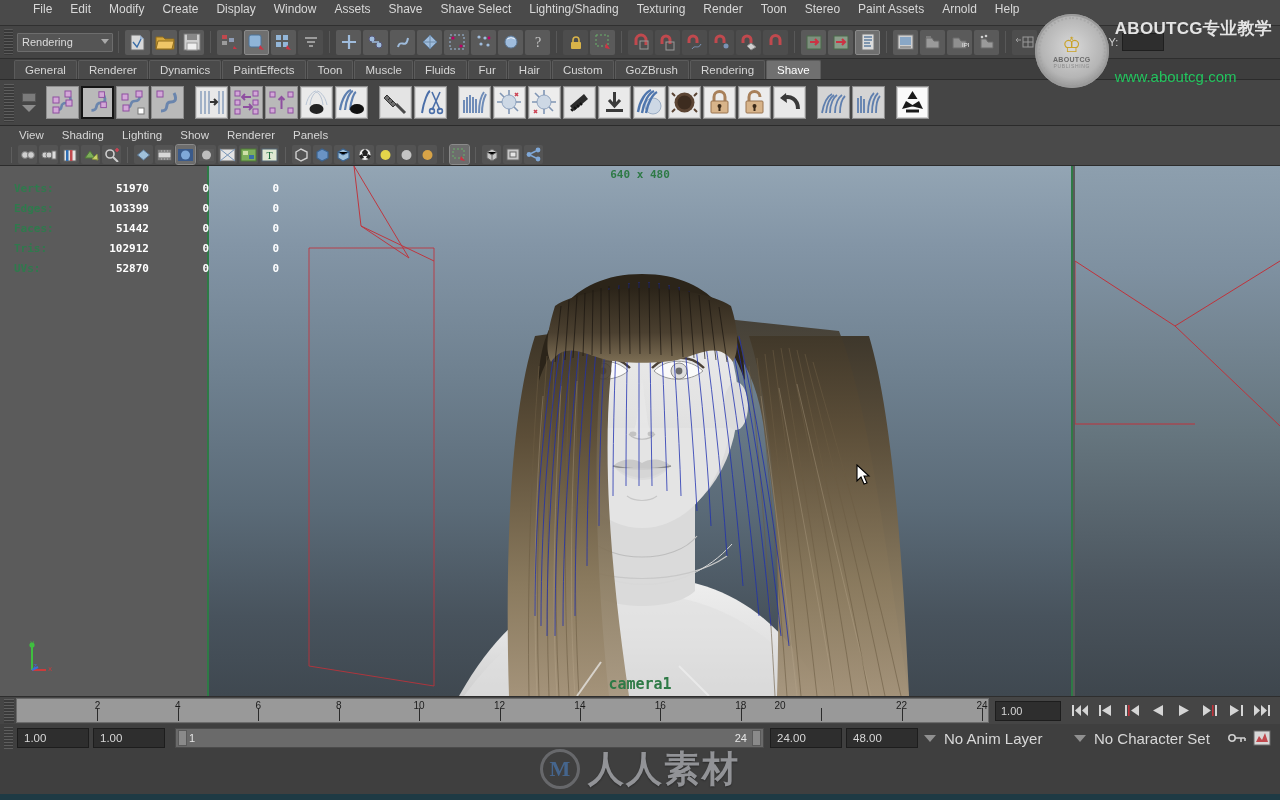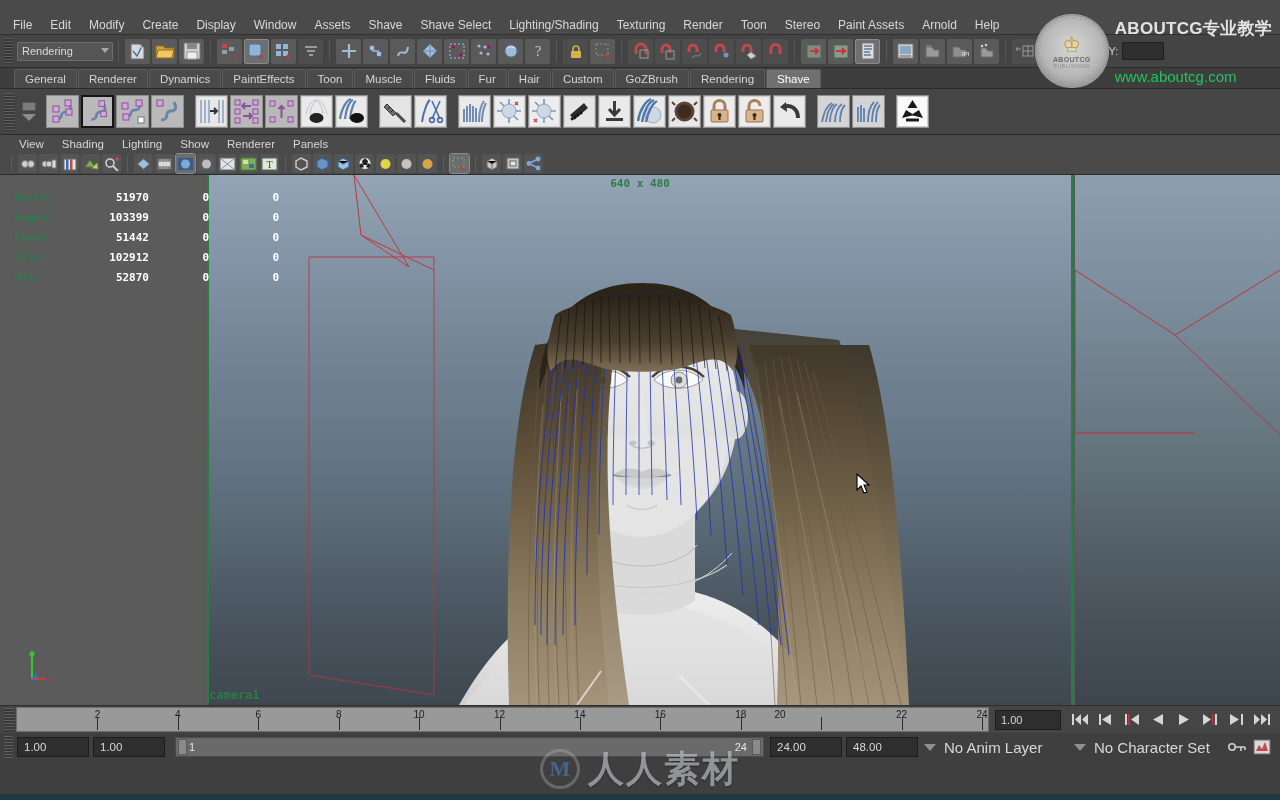--- a/index.html
+++ b/index.html
@@ -6,24 +6,24 @@
   html,body {
     width:1280px; height:800px; overflow:hidden;
     background:#3b3b3b;
     font-family:"Liberation Sans", sans-serif;
     -webkit-font-smoothing:none;
   }
   #app { position:relative; width:1280px; height:800px; background:#3f3f3f; }
 
   
   .menubar {
-    height:35px; background:#4a4a4a;
-    display:flex; align-items:flex-end;
+    height:26px; background:#4a4a4a;
+    display:flex; align-items:flex-start;
     border-bottom:1px solid #303030;
-    padding-left:4px;
+    padding-left:24px;
   }
   .menubar .mi {
     color:#d8d8d8; font-size:12px; padding:2px 9px; cursor:default;
     white-space:nowrap;
   }
 
   
   .statusline {
     height:33px; background:#444444; display:flex; align-items:center;
     border-bottom:1px solid #2e2e2e; padding-left:4px;
@@ -136,22 +136,22 @@
 
   .vpcam {
     position:absolute; left:207px; top:0; width:866px; height:530px;
     background:linear-gradient(180deg,#93a5b4 0%,#8395a6 15%,#6e808f 40%,#5a6a77 65%,#48535d 85%,#3f4850 100%);
     overflow:hidden;
     border-left:2px solid #2e7a46; border-right:2px solid #2e7a46;
   }
   .reslabel { position:absolute; width:100%; top:2px; text-align:center;
      color:#2e7a46; font-family:"DejaVu Sans Mono", monospace; font-size:11px;
      font-weight:bold; z-index:4;}
-  .camlabel { position:absolute; width:100%; bottom:3px; text-align:left;
-     color:#2e7a46; font-family:"DejaVu Sans Mono", monospace; font-size:12px;
+  .camlabel { position:absolute; width:100%; bottom:3px; text-align:center;
+     color:#2e7a46; font-family:"DejaVu Sans Mono", monospace; font-size:15px;
      font-weight:bold; z-index:4;}
 
   .vpleftpane { position:absolute; left:0; top:0; width:207px; height:530px;
      background:#5b5b5b; }
   .vprightpane { position:absolute; left:1075px; top:0; right:0; height:530px;
      background:linear-gradient(180deg,#8d9fae 0%,#7e90a0 20%,#66767f 50%,#4b555e 80%,#3e464d 100%); }
 
   .axisgiz { position:absolute; left:24px; bottom:22px; width:34px; height:34px; z-index:6;}
   .cursor { position:absolute; left:856px; top:298px; z-index:9; }
 

